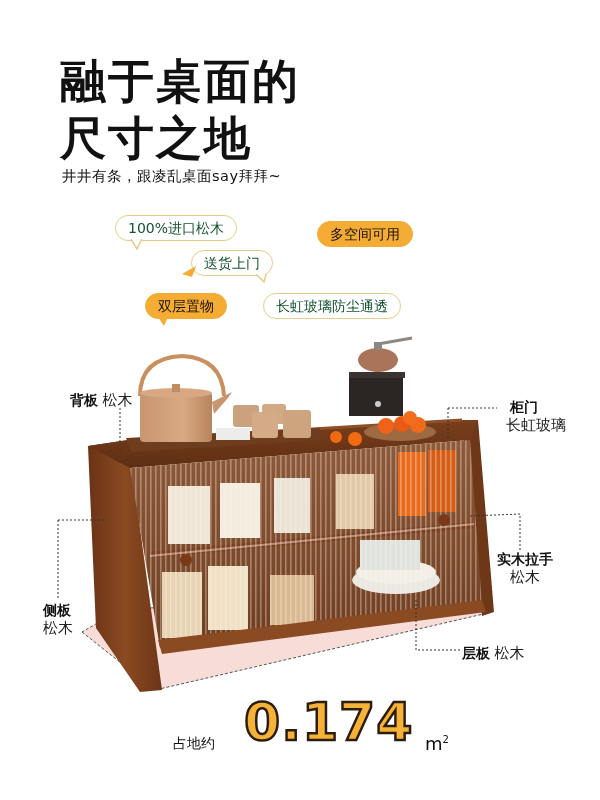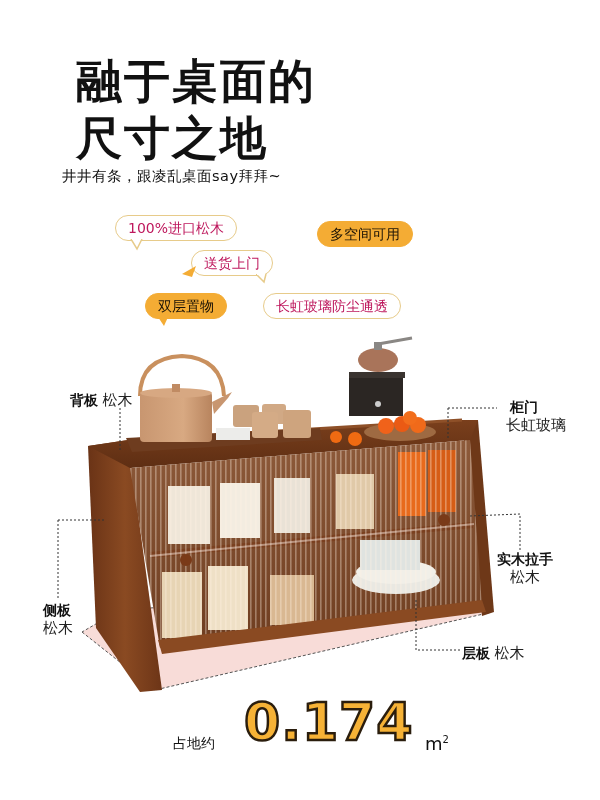--- a/index.html
+++ b/index.html
@@ -1,27 +1,27 @@
 <!DOCTYPE html>
 <html><head>
 <meta charset="utf-8">
 <style>
   * { margin:0; padding:0; box-sizing:border-box; }
   html, body { width:600px; height:800px; background:#ffffff; overflow:hidden; }
   body { position:relative; font-family:"DejaVu Sans","Liberation Sans",sans-serif; color:#111; }
   .abs { position:absolute; }
 
-  .title { left:76px; font-size:46px; font-weight:bold; letter-spacing:2px; line-height:1; color:#111; }
+  .title { left:60px; font-size:46px; font-weight:bold; letter-spacing:2px; line-height:1; color:#111; }
   .title.l1 { top:58px; }
   .title.l2 { top:115px; }
   .subtitle { left:62px; top:167px; font-size:14.5px; color:#111; letter-spacing:0.5px; }
 
   .bubble { position:absolute; height:26px; border-radius:13px; font-size:14px; line-height:24px;
             padding:0 12px; white-space:nowrap; text-align:center; }
-  .bubble.outline { background:#fff; border:1.5px solid #e7cb8a; color:#be185d; }
+  .bubble.outline { background:#fff; border:1.5px solid #e7cb8a; color:#14532d; }
   .bubble.filled { background:#f4ac34; border:1.5px solid #f4ac34; color:#1a1206; font-weight:normal; }
 
   .label { position:absolute; font-size:14px; color:#111; line-height:1.2; white-space:nowrap; }
   .label b { font-weight:bold;margin-top:16px; }
   .label .sub { font-size:15px; color:#222; }
 
   .foot-label { left:173px; top:735px; font-size:14px; color:#111; }
   .foot-number { left:244px; top:696px; font-size:52px; font-weight:bold; color:#f6b236;
                  -webkit-text-stroke:2.5px #2a1d0d; letter-spacing:1px; line-height:1; font-family:"DejaVu Sans",sans-serif; }
   .foot-unit { left:425px; top:733px; font-size:18px; color:#111; }

